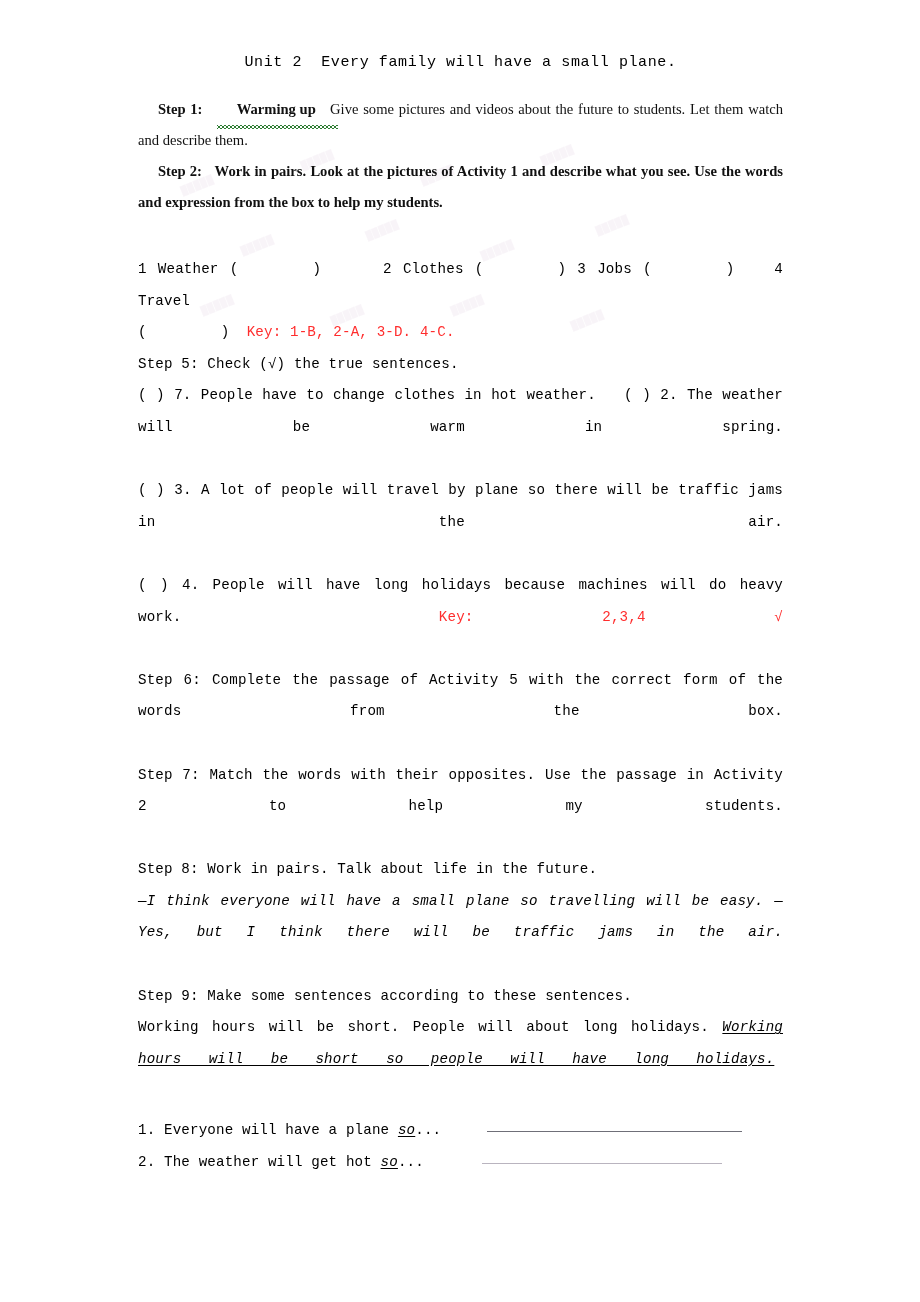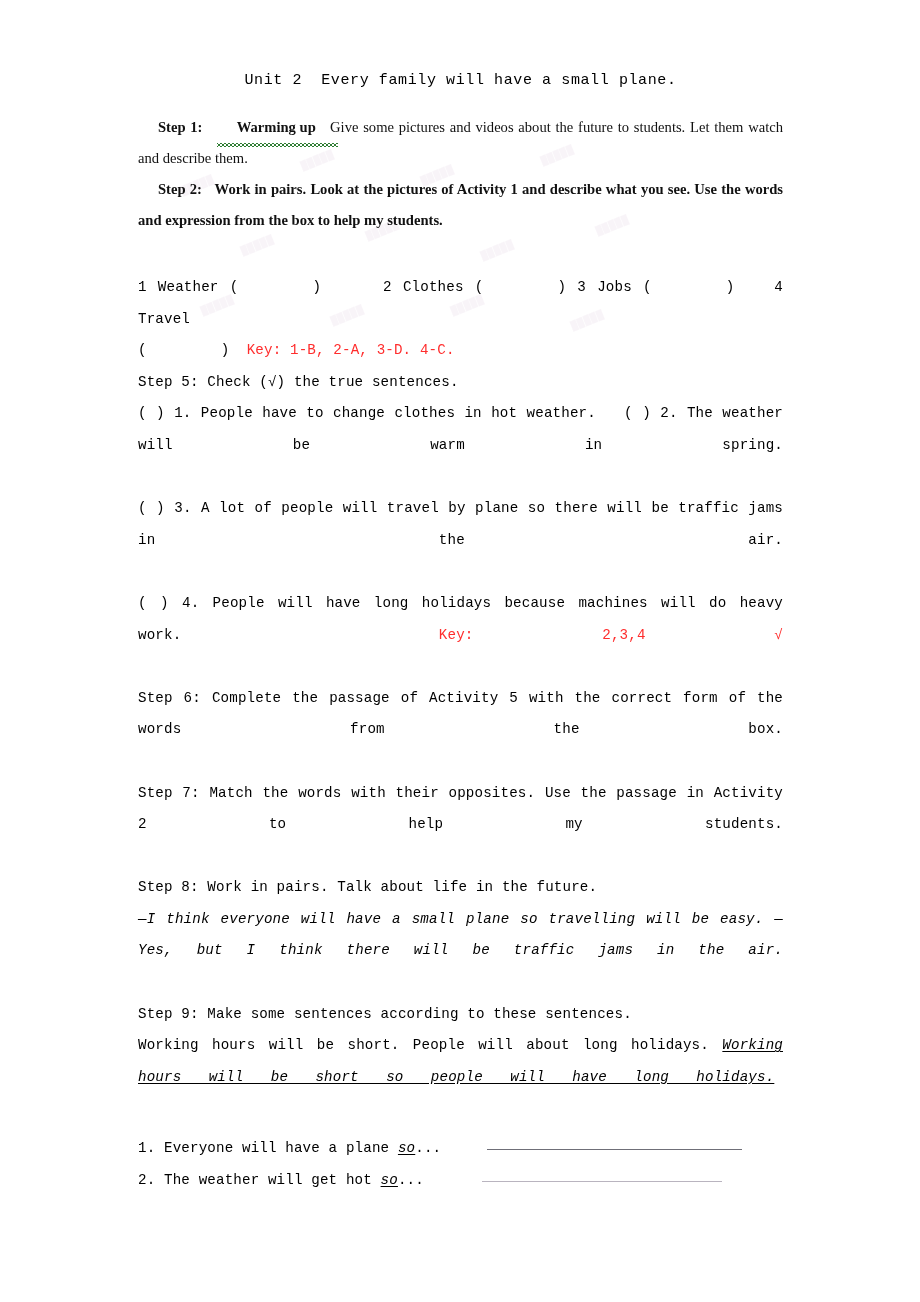--- a/index.html
+++ b/index.html
@@ -47,21 +47,21 @@
     left: 138px;
     top: 0;
     width: 645px;
   }
 
   
   .doc-title {
     text-align: center;
     font-size: 15px;
     letter-spacing: .6px;
-    margin-top: 72px;
+    margin-top: 54px;
     white-space: pre;
   }
 
   
   .serif-block {
     margin-top: 23px;
     font-family: "Liberation Serif", "DejaVu Serif", serif;
     font-size: 14.6px;
     line-height: 31px;
     font-weight: bold;
@@ -172,21 +172,21 @@
 
     <div class="mono-block">
 
 
       <p><span>1 Weather (</span><span class="gap gap-wide"></span><span>)</span><span class="gap gap-med"></span><span>2 Clothes (</span><span class="gap gap-wide"></span><span>) 3 Jobs (</span><span class="gap gap-wide"></span><span>)</span><span class="gap gap-sm"></span><span>4 Travel</span></p>
 
       <p><span>(</span><span class="gap gap-wide"></span><span>)</span>&nbsp;&nbsp;<span class="red">Key: 1-B, 2-A, 3-D. 4-C.</span></p>
 
       <p>Step 5: Check (√) the true sentences.</p>
 
-      <p class="j"><span>(   ) 1. People have to change clothes in hot weather.</span>&nbsp;&nbsp;&nbsp;<span>(   ) 2. The weather will be warm in spring.</span></p>
+      <p class="j"><span>(   ) 7. People have to change clothes in hot weather.</span>&nbsp;&nbsp;&nbsp;<span>(   ) 2. The weather will be warm in spring.</span></p>
 
       <p class="j">(   ) 3. A lot of people will travel by plane so there will be traffic jams in the air.</p>
 
       <p class="j"><span>(   ) 4. People will have long holidays because machines will do heavy work.</span>&nbsp;&nbsp;<span class="red">Key:</span>
         <span class="red">2,3,4 √</span></p>
 
       <p class="j">Step 6: Complete the passage of Activity 5 with the correct form of the words from the box.</p>
 
       <p class="j">Step 7: Match the words with their opposites. Use the passage in Activity 2 to help my students.</p>
 

